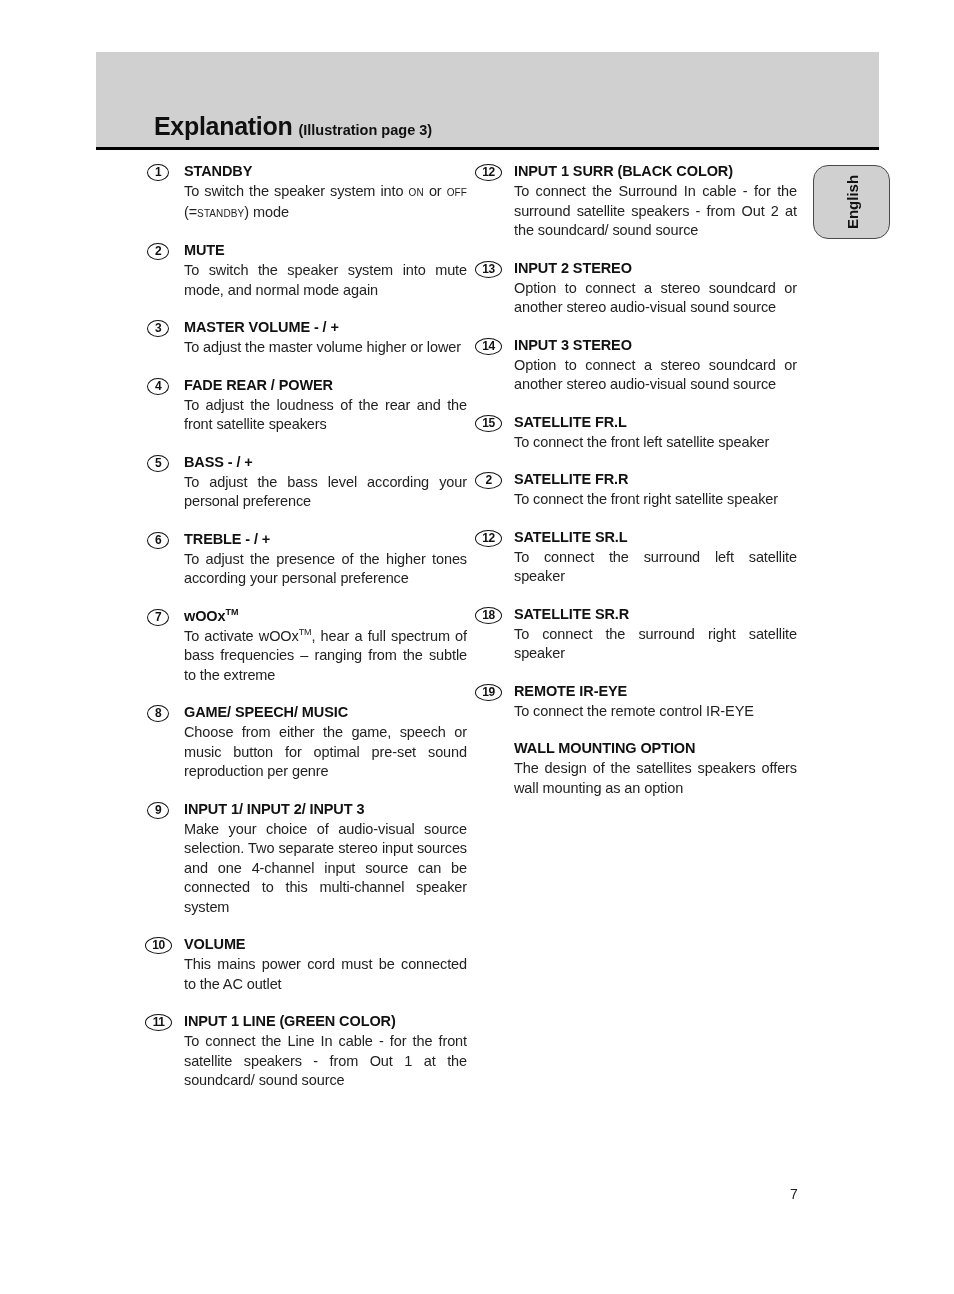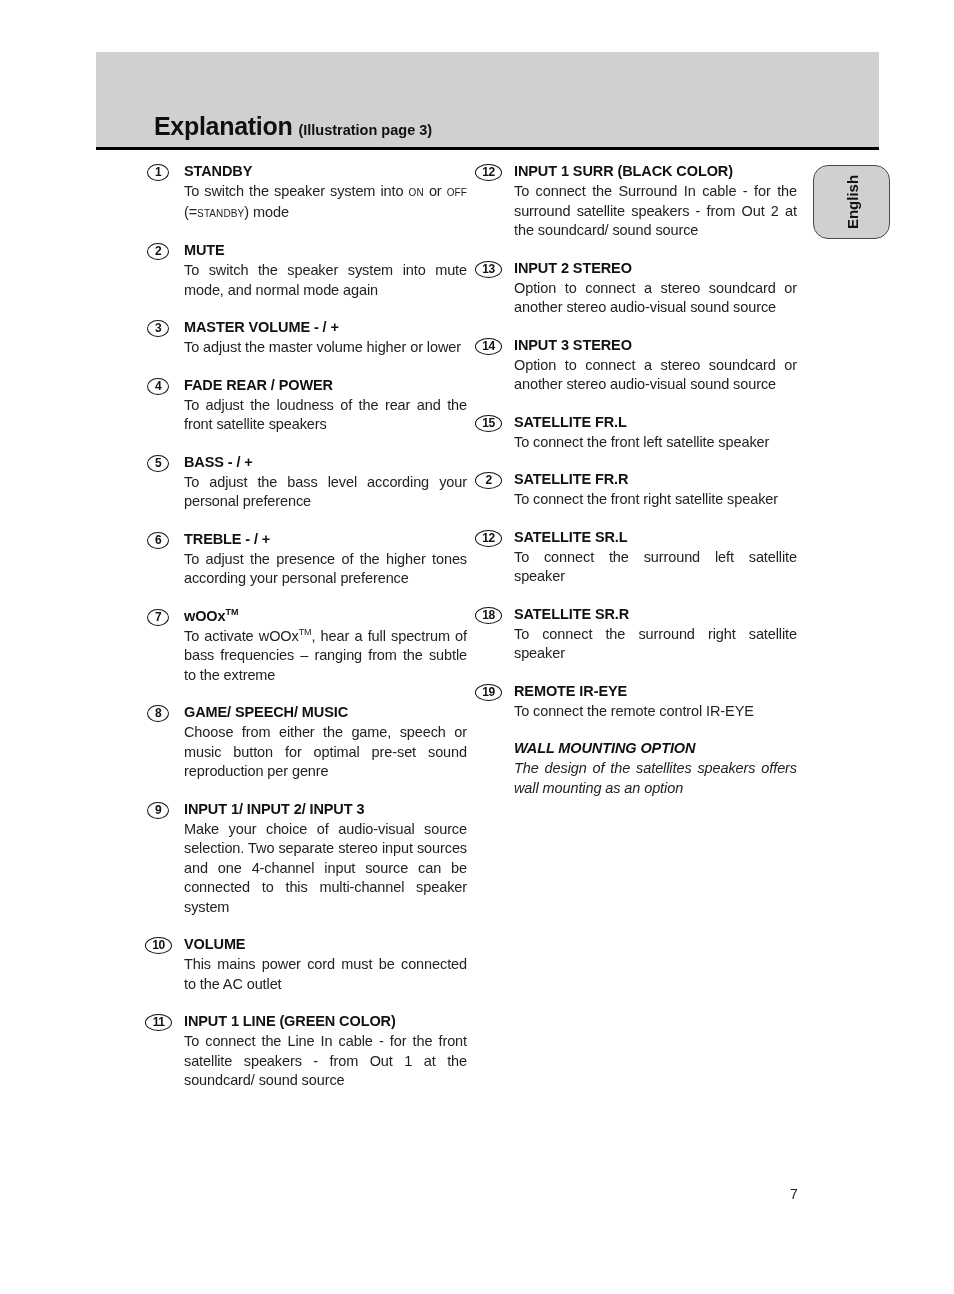--- a/index.html
+++ b/index.html
@@ -86,21 +86,21 @@
     top: 162px;
   }
   #col-left  { left: 147px; width: 320px; }
   #col-right { left: 477px; width: 320px; }
 
   .entry {
     position: relative;
     padding-left: 37px;
     margin-bottom: 18px;
   }
-  .entry.no-marker { padding-left: 37px; font-style: italic; }
+  .entry.no-marker { padding-left: 37px; }
 
   .marker {
     position: absolute;
     left: 0;
     top: 2px;
     width: 22px;
     height: 17px;
     border: 1.6px solid #111111;
     border-radius: 50%;
     box-sizing: border-box;

